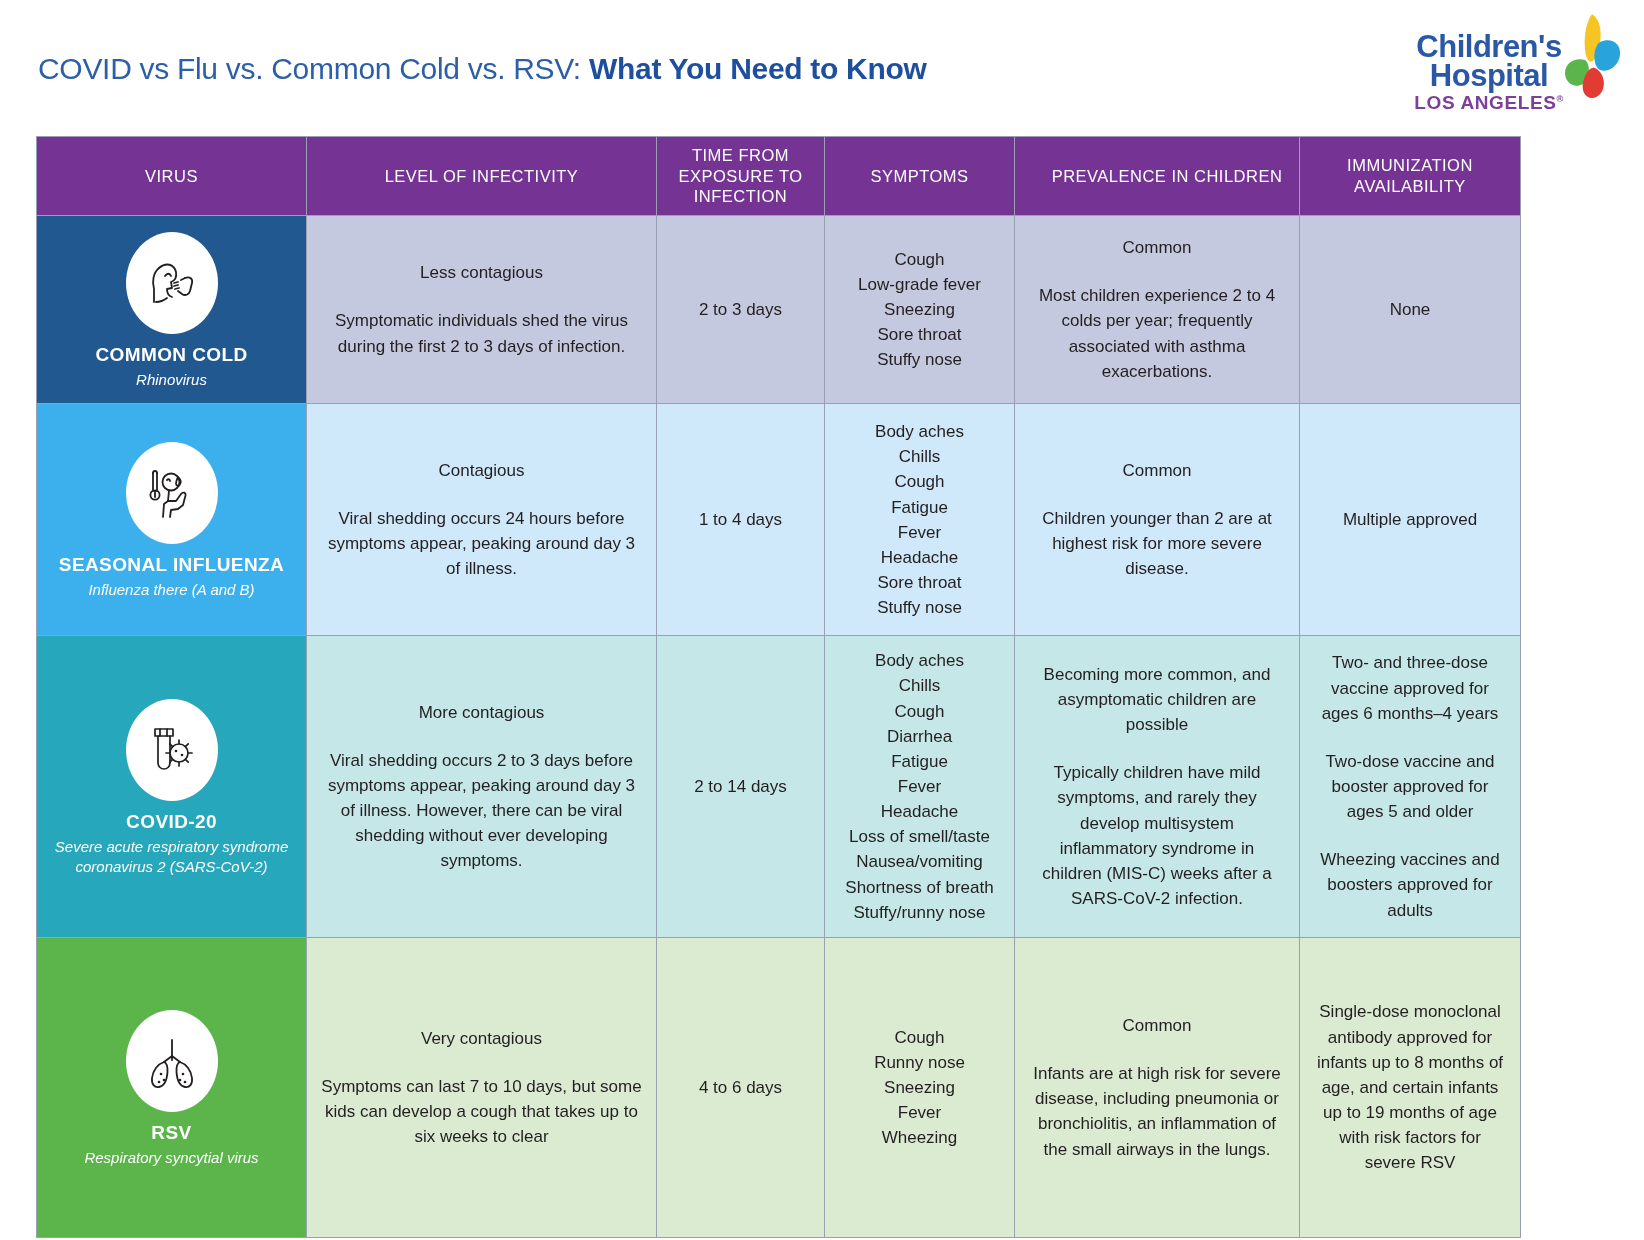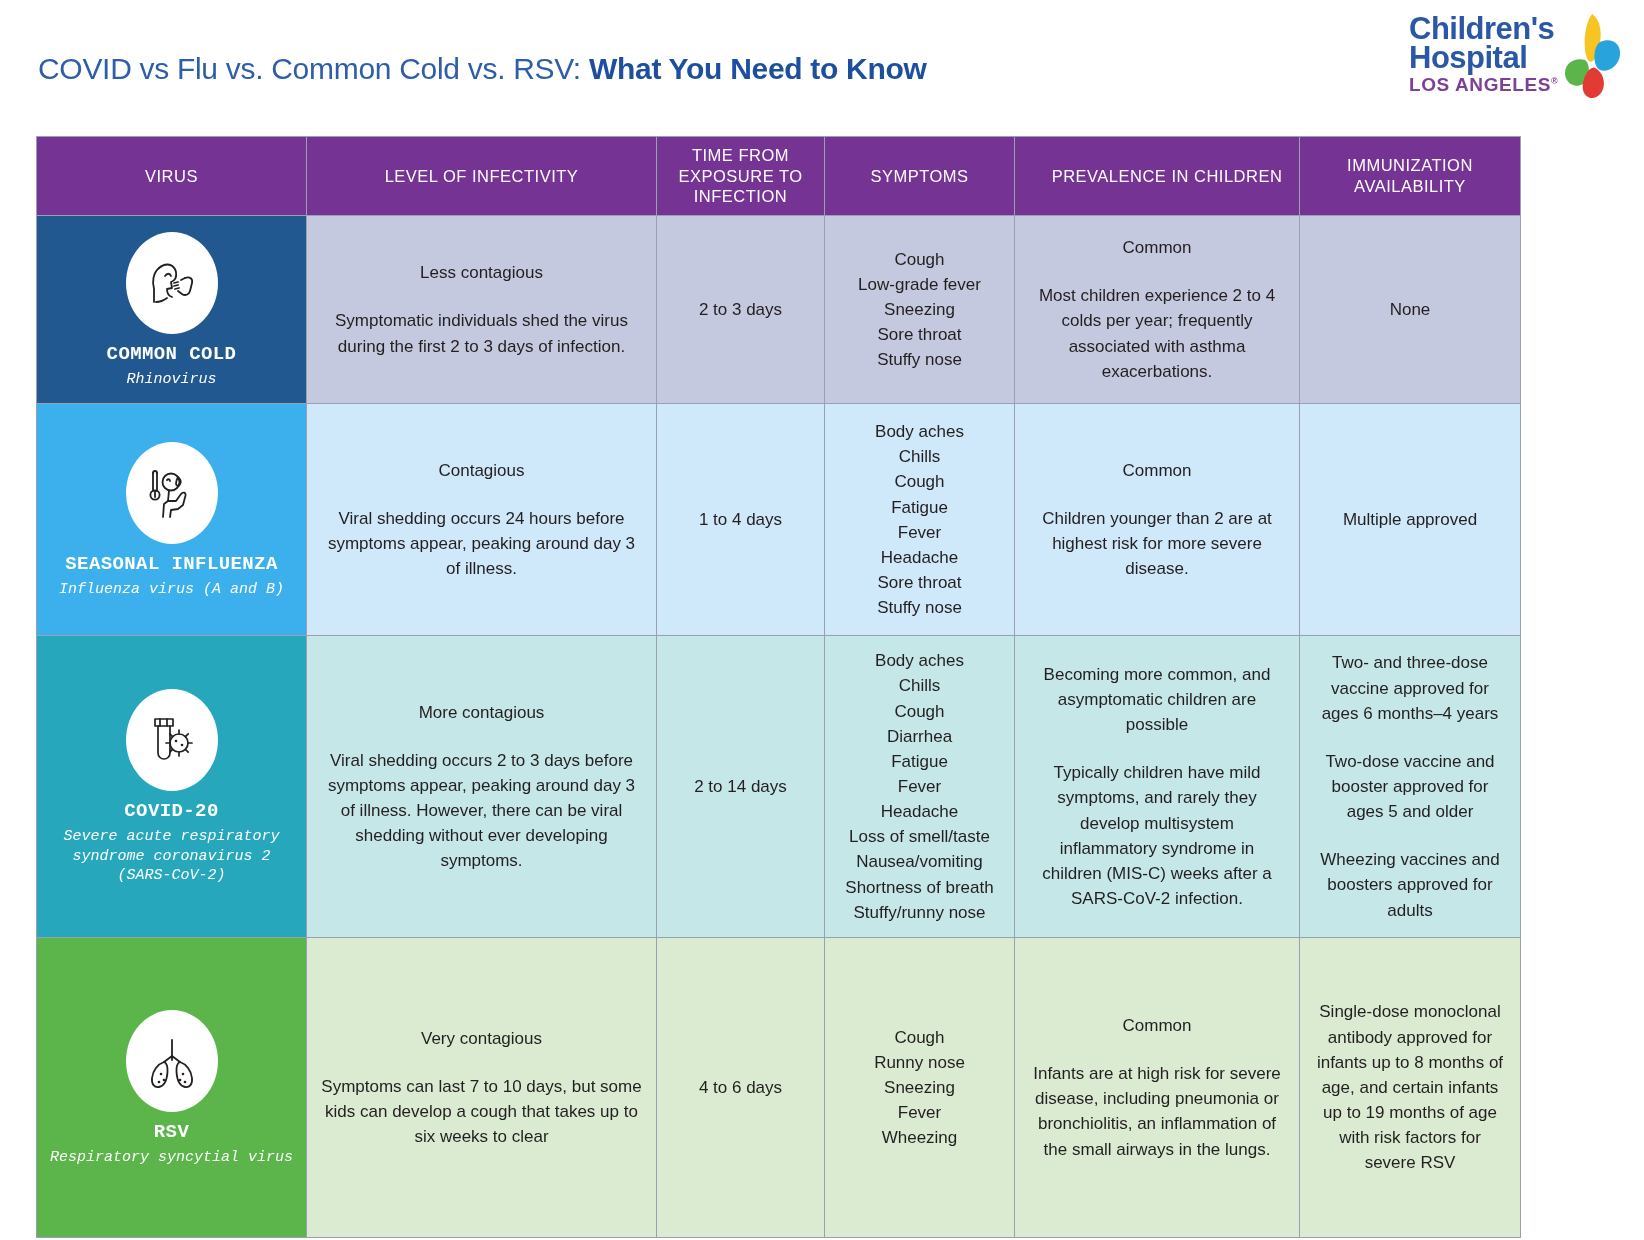--- a/index.html
+++ b/index.html
@@ -17,21 +17,21 @@
   }
   .title {
     position: absolute; left: 38px; top: 52px;
     font-size: 30px; letter-spacing: -0.3px;
     color: #2c5fa8; white-space: nowrap;
   }
   .title .t-light { font-weight: 400; }
   .title .t-bold  { font-weight: 700; color: #1d4f9e; }
 
   .logo { position: absolute; right: 20px; top: 8px; width: 215px; height: 108px; }
-  .logo-text { position: absolute; left: 0; top: 6px; width: 160px; text-align: left; }
+  .logo-text { position: absolute; left: 0; top: 24px; width: 160px; text-align: center; }
   .logo-l1, .logo-l2 {
     font-size: 31px; font-weight: 700; color: #2b58a6;
     line-height: 0.95; letter-spacing: -0.5px;
   }
   .logo-l3 {
     font-size: 19px; font-weight: 700; color: #7d3f98;
     letter-spacing: 0.6px; line-height: 1.25;
   }
   .logo-l3 .reg { font-size: 9px; vertical-align: super; }
   .butterfly { position: absolute; left: 150px; top: 2px; width: 64px; height: 92px; }
@@ -57,21 +57,20 @@
   .c-infect  { width: 350px; }
   .c-time    { width: 168px; text-align: center; }
   .c-symp    { width: 190px; }
   .c-prev    { width: 285px; padding-left: 26px; }
   .c-immun   { width: 221px; margin-top: 12px; }
 
   
   td.virus-cell {
     text-align: center; color: #ffffff; padding: 16px 8px 14px;
     vertical-align: middle;
-    font-family: Liberation Mono, monospace;
   }
   .icon-circle {
     width: 92px; height: 102px; border-radius: 50%;
     background: #ffffff; margin: 0 auto 10px;
     display: flex; align-items: center; justify-content: center;
   }
   .virus-name {
     font-size: 19px; font-weight: 700; letter-spacing: 0.4px;
     line-height: 1.15; margin-bottom: 4px;
   }
@@ -191,21 +190,21 @@
               <path d="M15 30 L15 36"></path>
               <circle cx="31" cy="21" r="8.5"></circle>
               <path d="M27 19 C28.5 17.5 30 18.5 30 20"></path>
               <path d="M38 16 C41 19 41.5 22 39.5 24 C38 25.5 36 24.5 36 22.5 C36 20.5 37 18 38 16 Z"></path>
               <path d="M29 29.5 L28 40"></path>
               <path d="M28 40 L24 43 L23 56"></path>
               <path d="M28 40 L36 40 L41 33 C43 30.5 46 31.5 45.5 34.5 L43 44 L38 48 L31 49 L30 56"></path>
             </svg>
           </div>
           <div class="virus-name">SEASONAL INFLUENZA</div>
-          <div class="virus-sci">Influenza virus (A and B)</div>
+          <div class="virus-sci">Influenza there (A and B)</div>
         </td>
         <td class="body-cell">
           <p class="para">Contagious</p>
           <p class="para">Viral shedding occurs 24 hours before symptoms appear, peaking around day 3 of illness.</p>
         </td>
         <td class="body-cell">1 to 4 days</td>
         <td class="body-cell">
           <span class="symptom-line">Body aches</span>
           <span class="symptom-line">Chills</span>
           <span class="symptom-line">Cough</span>

